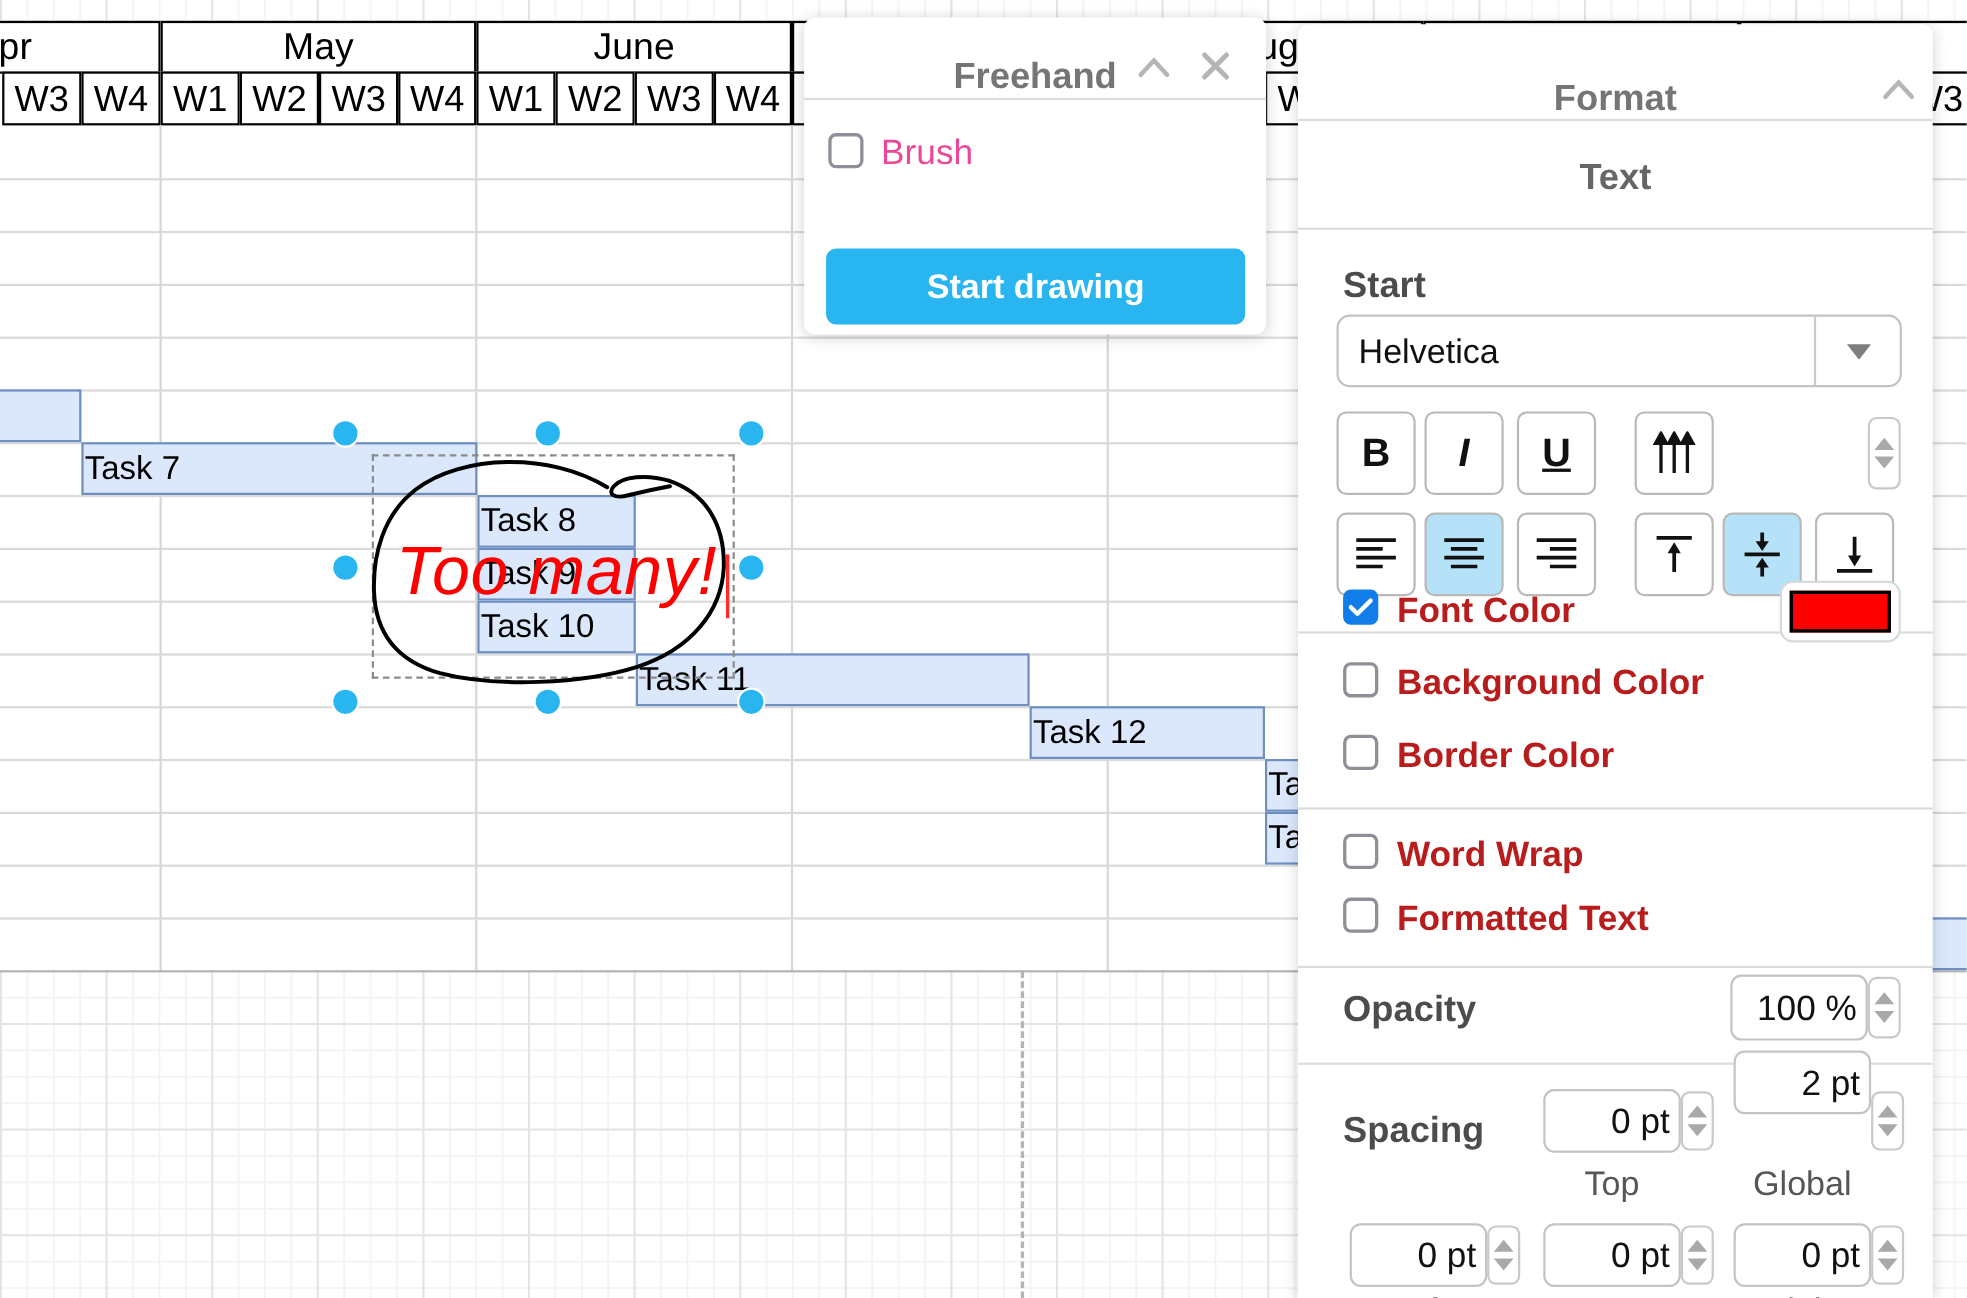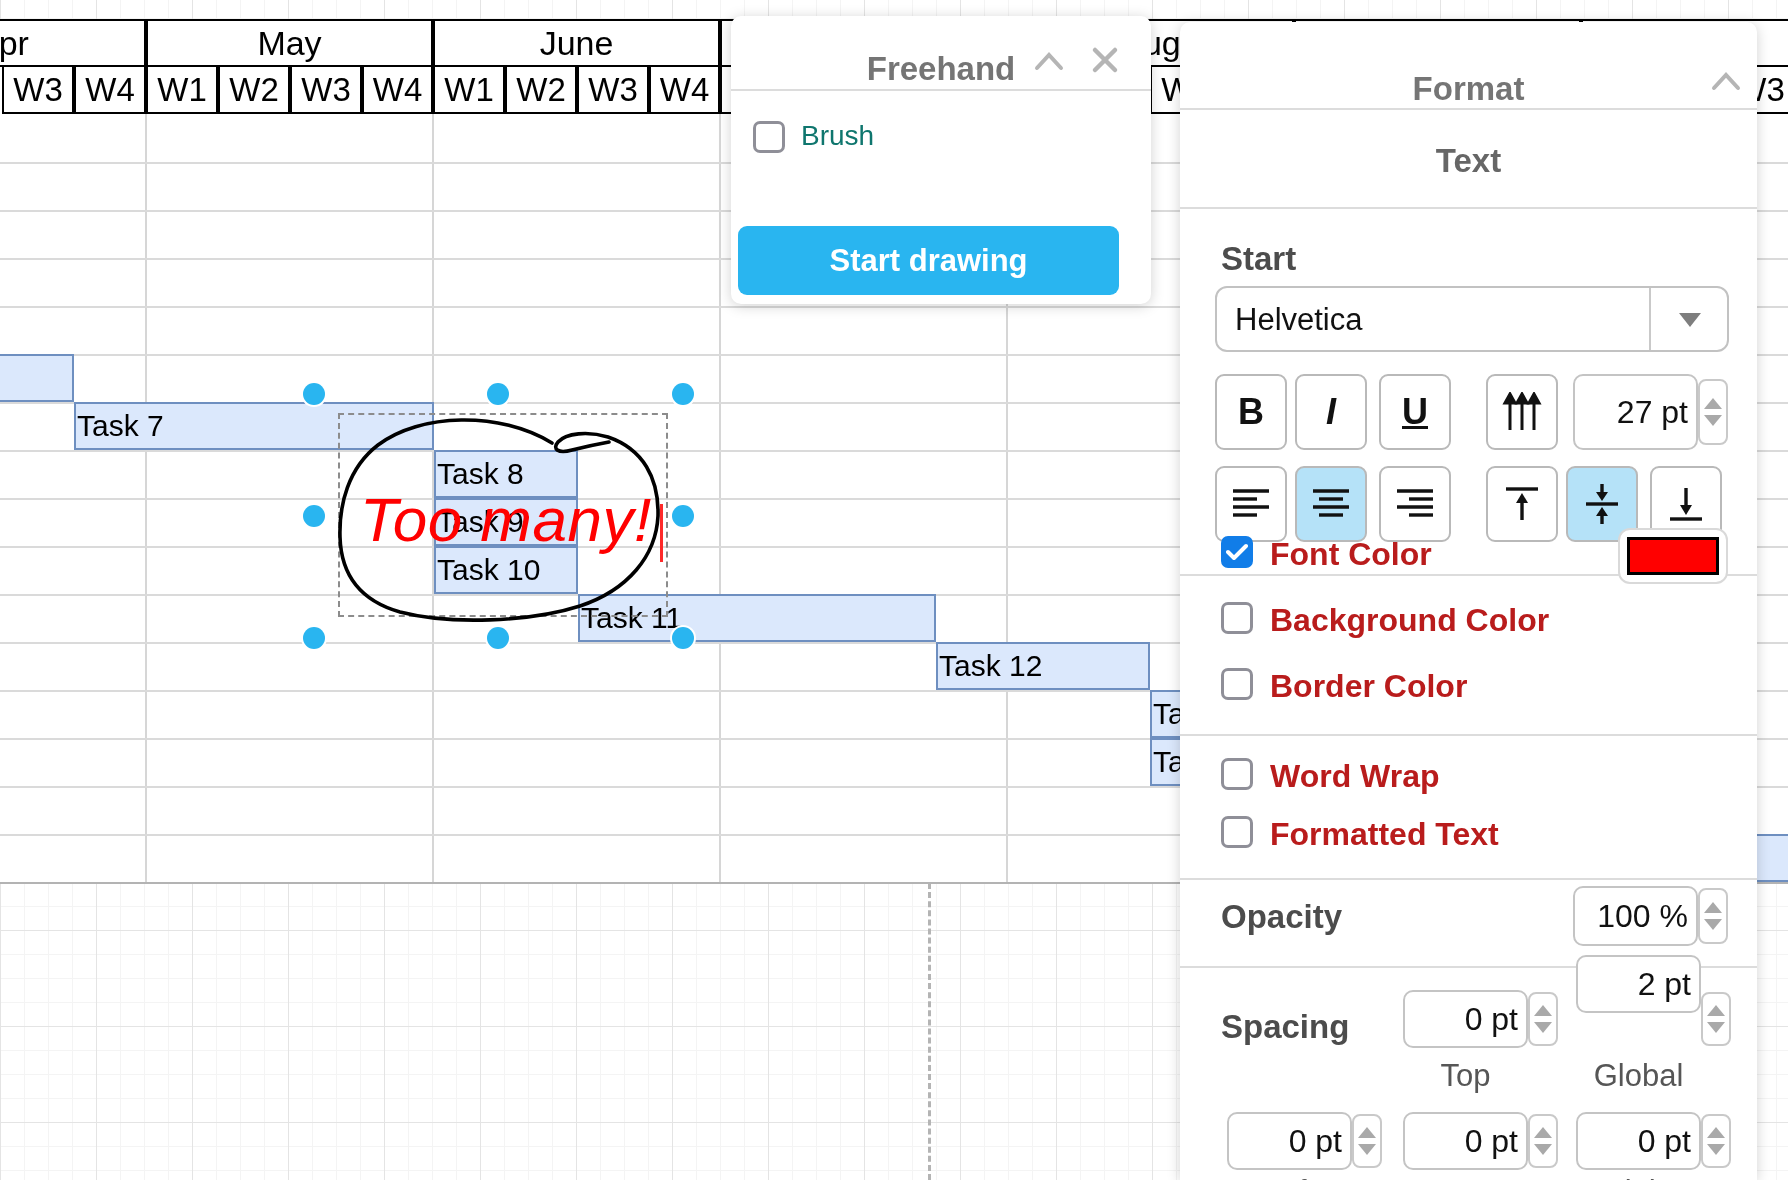--- a/index.html
+++ b/index.html
@@ -202,22 +202,22 @@
     <div class="abs ptitle" style="left:0;top:34px;width:100%;text-align:center;">Freehand</div>
     <svg class="abs" style="left:300px;top:32px;" width="36" height="26" viewBox="0 0 36 26">
       <polyline points="6,20 18,7 30,20" fill="none" stroke="#b5b5b5" stroke-width="4" stroke-linecap="round"></polyline>
     </svg>
     <svg class="abs" style="left:358px;top:28px;" width="32" height="32" viewBox="0 0 32 32">
       <line x1="6" y1="6" x2="26" y2="26" stroke="#b5b5b5" stroke-width="4.5" stroke-linecap="round"></line>
       <line x1="26" y1="6" x2="6" y2="26" stroke="#b5b5b5" stroke-width="4.5" stroke-linecap="round"></line>
     </svg>
     <div class="sep" style="top:73px;"></div>
     <div class="abs checkbox" style="left:22px;top:105px;"></div>
-    <div class="abs" style="left:70px;top:104px;font-size:28px;color:#0f766e;text-align:right;">Brush</div>
-    <div class="abs" style="left:7px;top:210px;width:381px;height:69px;background:#29b5f0;border-radius:9px;display:flex;align-items:center;justify-content:center;">
+    <div class="abs" style="left:70px;top:104px;font-size:32px;color:#ec4899;text-align:right;">Brush</div>
+    <div class="abs" style="left:20px;top:210px;width:381px;height:69px;background:#29b5f0;border-radius:9px;display:flex;align-items:center;justify-content:center;">
       <span style="color:#fff;font-weight:bold;font-size:31px;">Start drawing</span>
     </div>
   </div>
 
   <div class="abs panel" style="left:1180px;top:22px;width:577px;height:1158px;border-radius:10px 10px 0 0;">
 
     <div class="abs ptitle" style="left:0;top:48px;width:100%;text-align:center;">Format</div>
     <svg class="abs" style="left:528px;top:46px;" width="36" height="26" viewBox="0 0 36 26">
       <polyline points="6,20 18,7 30,20" fill="none" stroke="#b5b5b5" stroke-width="4" stroke-linecap="round"></polyline>
     </svg>
@@ -247,23 +247,20 @@
         <g stroke="#111" stroke-width="3" fill="#111">
           <line x1="10" y1="38" x2="10" y2="8"></line>
             <polygon points="10,2 5,11 15,11"></polygon>
           <line x1="22" y1="38" x2="22" y2="8"></line>
             <polygon points="22,2 17,11 27,11"></polygon>
           <line x1="34" y1="38" x2="34" y2="8"></line>
             <polygon points="34,2 29,11 39,11"></polygon>
         </g>
       </svg>
     </div>
-    <div class="field" style="left:393px;top:352px;width:125px;height:76px;">
-        <span>27 pt</span>
-      </div>
     <div class="stepper" style="left:518px;top:357px;height:66px;">
         <div class="tri-up"></div>
         <div class="tri-down"></div>
       </div>
 
     <div class="btn" style="left:35px;top:444px;width:72px;">
       <svg width="40" height="34" viewBox="0 0 40 34">
           <g stroke="#111" stroke-width="3.4">
         <line x1="2" y1="4" x2="38" y2="4"></line>
             <line x1="2" y1="12" x2="26" y2="12"></line>

